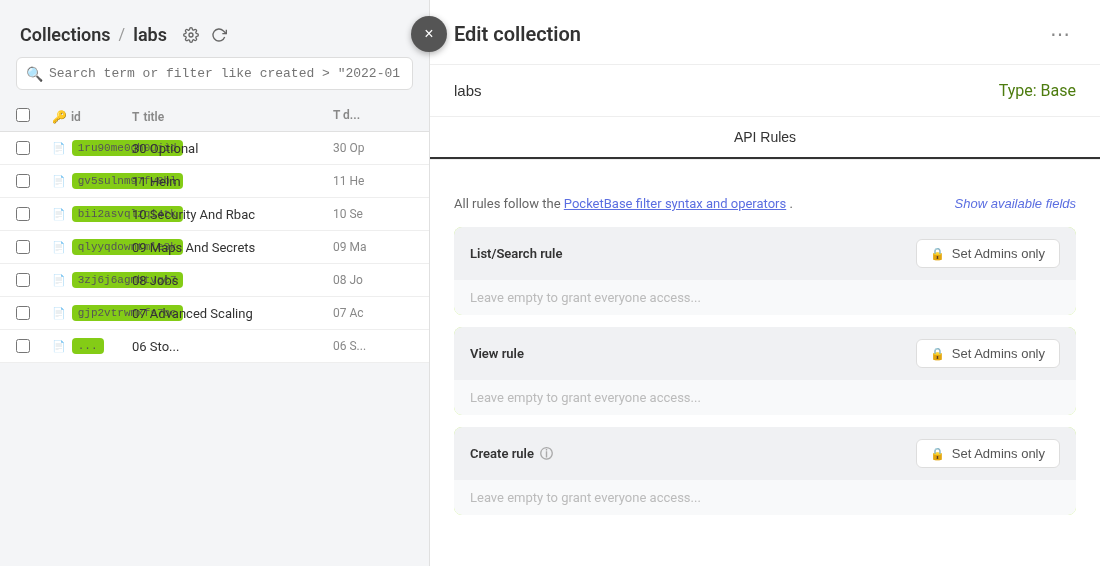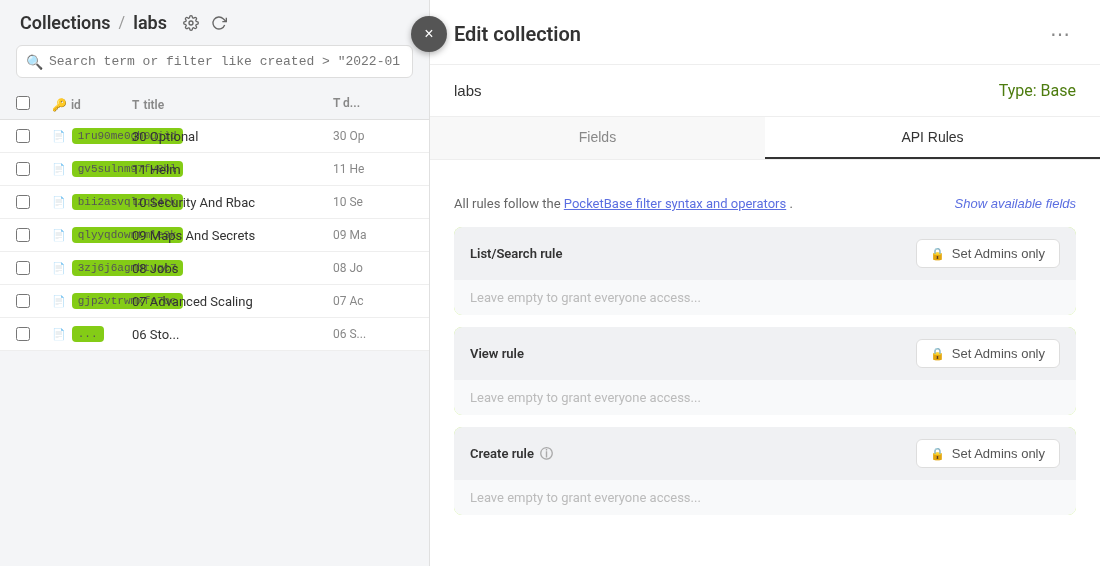--- a/index.html
+++ b/index.html
@@ -22,20 +22,21 @@
       border-right: 1px solid #e0e0e0;
       position: relative;
     }
 
     .breadcrumb-bar {
       display: flex;
       align-items: center;
       padding: 12px 20px;
       gap: 8px;
       background: #f4f5f7;
+      margin-top: 12px;
     }
 
     .breadcrumb-collections {
       font-size: 18px;
       font-weight: 600;
       color: #333;
       cursor: pointer;
     }
 
     .breadcrumb-sep {
@@ -534,21 +535,20 @@
   </div>
 
   <div class="name-section">
     <div class="name-input-row">
       <input class="name-input" type="text" value="labs" style="">
       <span class="type-badge">Type: Base</span>
     </div>
   </div>
 
   <div class="tabs-row">
-    <button class="tab">Fields</button>
     <button class="tab active">API Rules</button>
   </div>
 
   <div class="panel-body">
     <div class="rules-info">
       <span>
         <span>All rules follow the </span>
         <a class="rules-link">PocketBase filter syntax and operators</a>
         <span>.</span>
       </span>

